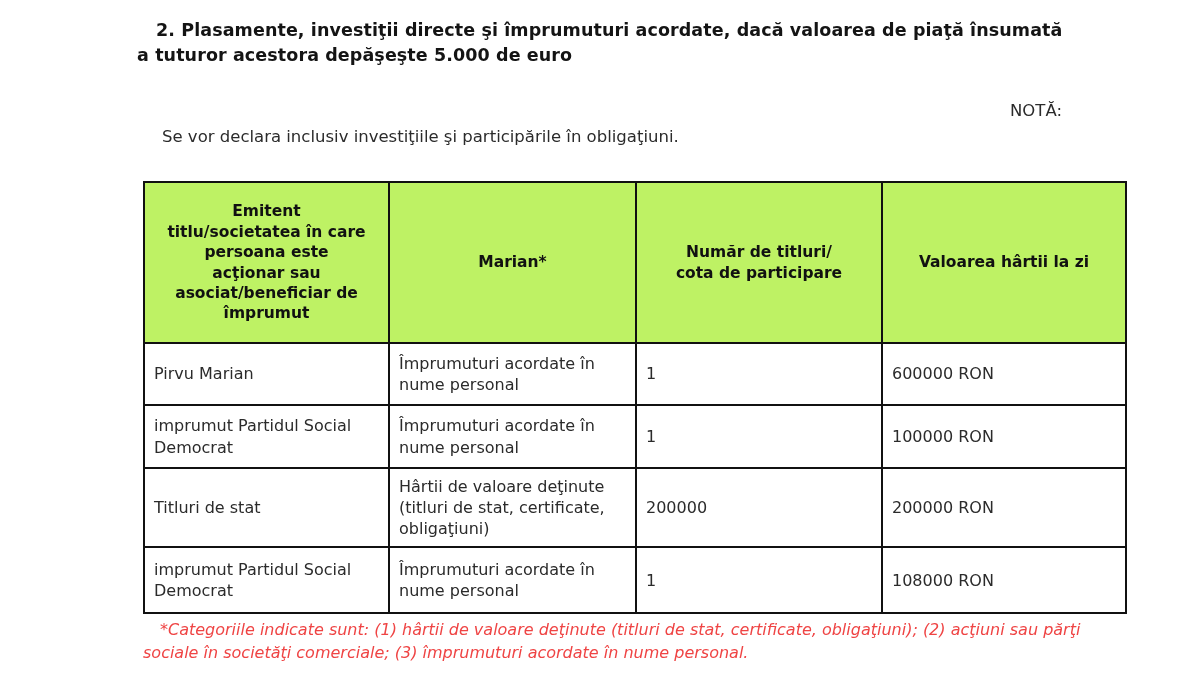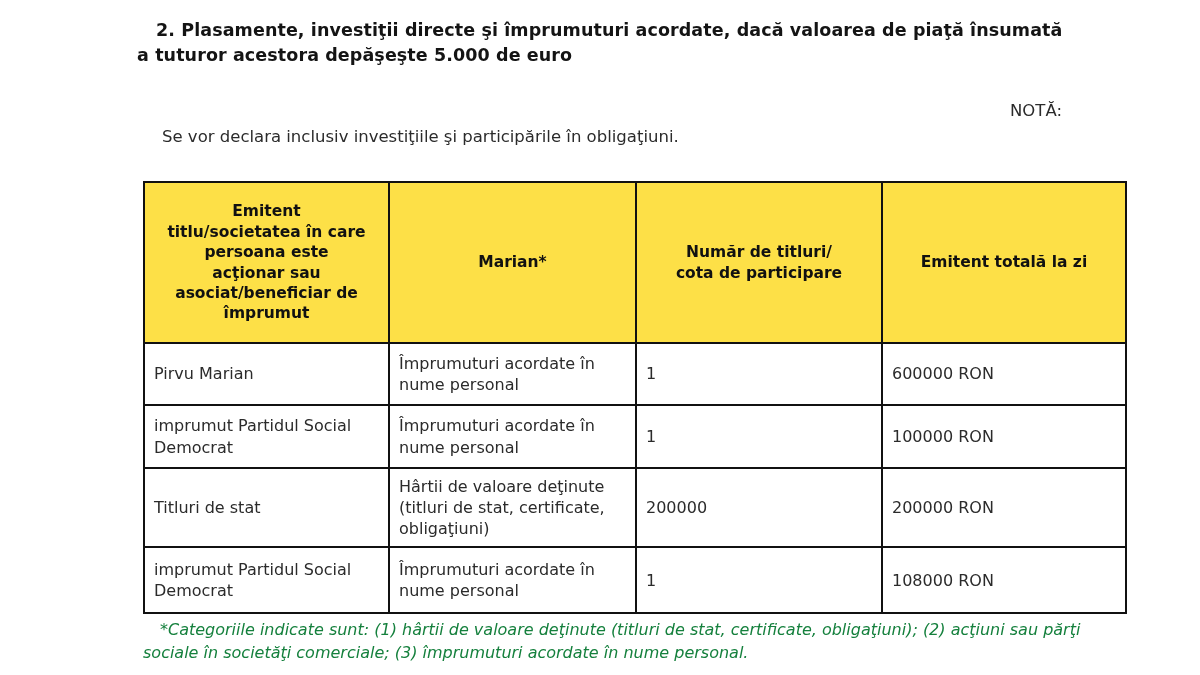--- a/index.html
+++ b/index.html
@@ -69,21 +69,21 @@
     border-collapse: collapse;
     table-layout: fixed;
   }
   .assets-table td,
   .assets-table th {
     border: 2px solid #111111;
     vertical-align: middle;
     box-sizing: border-box;
   }
   .assets-table thead th {
-    background: #fde047;
+    background: #bef264;
     font-weight: bold;
     font-size: 15.5px;
     line-height: 1.32;
     text-align: center;
     padding: 8px 6px;
     color: #111111;
     height: 161px;
   }
   .assets-table tbody td {
     background: #ffffff;
@@ -107,21 +107,21 @@
 
   
   .footnote {
     position: absolute;
     left: 143px;
     top: 618px;
     width: 965px;
     font-size: 16px;
     font-style: italic;
     line-height: 1.45;
-    color: #15803d;
+    color: #ef4444;
   }
   .footnote .indent {
     display: inline-block;
     width: 17px;
   }
 </style>
 </head>
 <body>
 
 <div class="page">
@@ -151,21 +151,21 @@
           <span>persoana este</span><br>
           <span>acţionar sau</span><br>
           <span>asociat/beneficiar de</span><br>
           <span>împrumut</span>
         </th>
         <th>Marian*</th>
         <th>
           <span>Număr de titluri/</span><br>
           <span>cota de participare</span>
         </th>
-        <th>Emitent totală la zi</th>
+        <th>Valoarea hârtii la zi</th>
       </tr>
     </thead>
     <tbody>
       <tr class="row-h1">
         <td>Pirvu Marian</td>
         <td>Împrumuturi acordate în nume personal</td>
         <td>1</td>
         <td>600000 RON</td>
       </tr>
       <tr class="row-h2">

